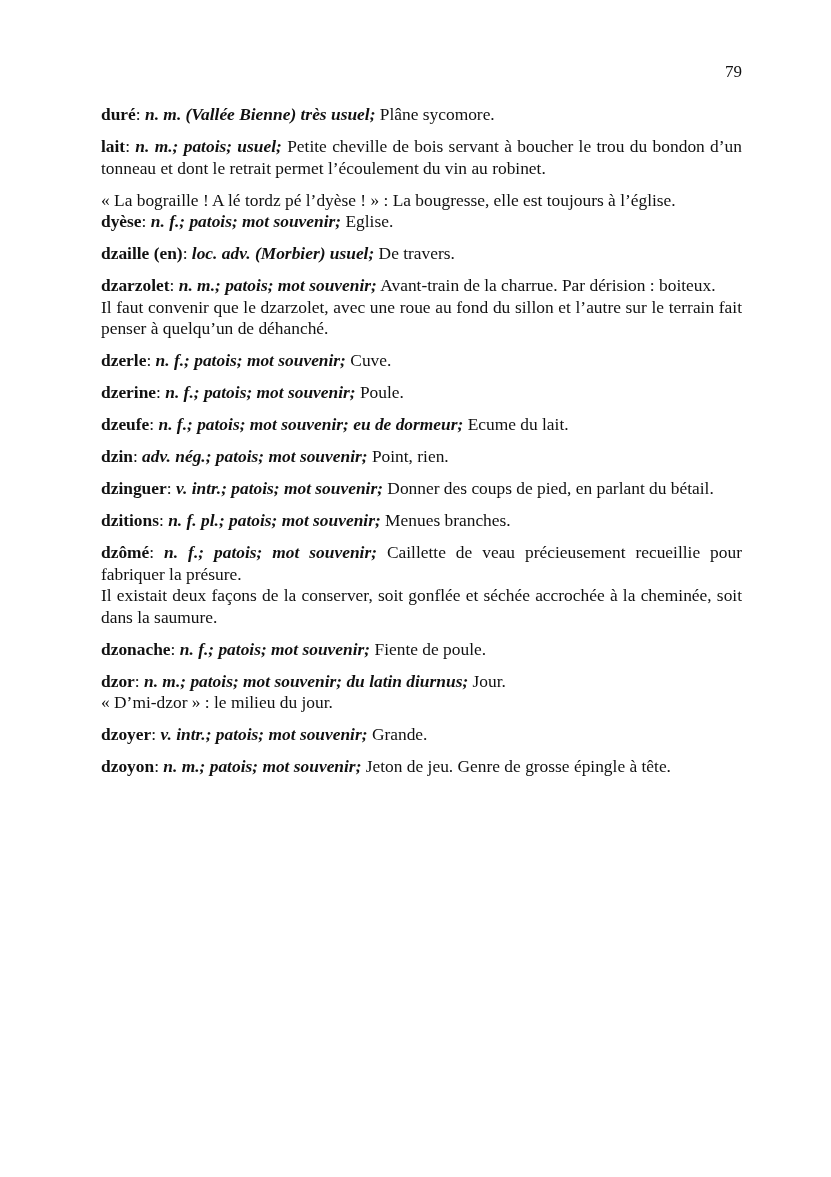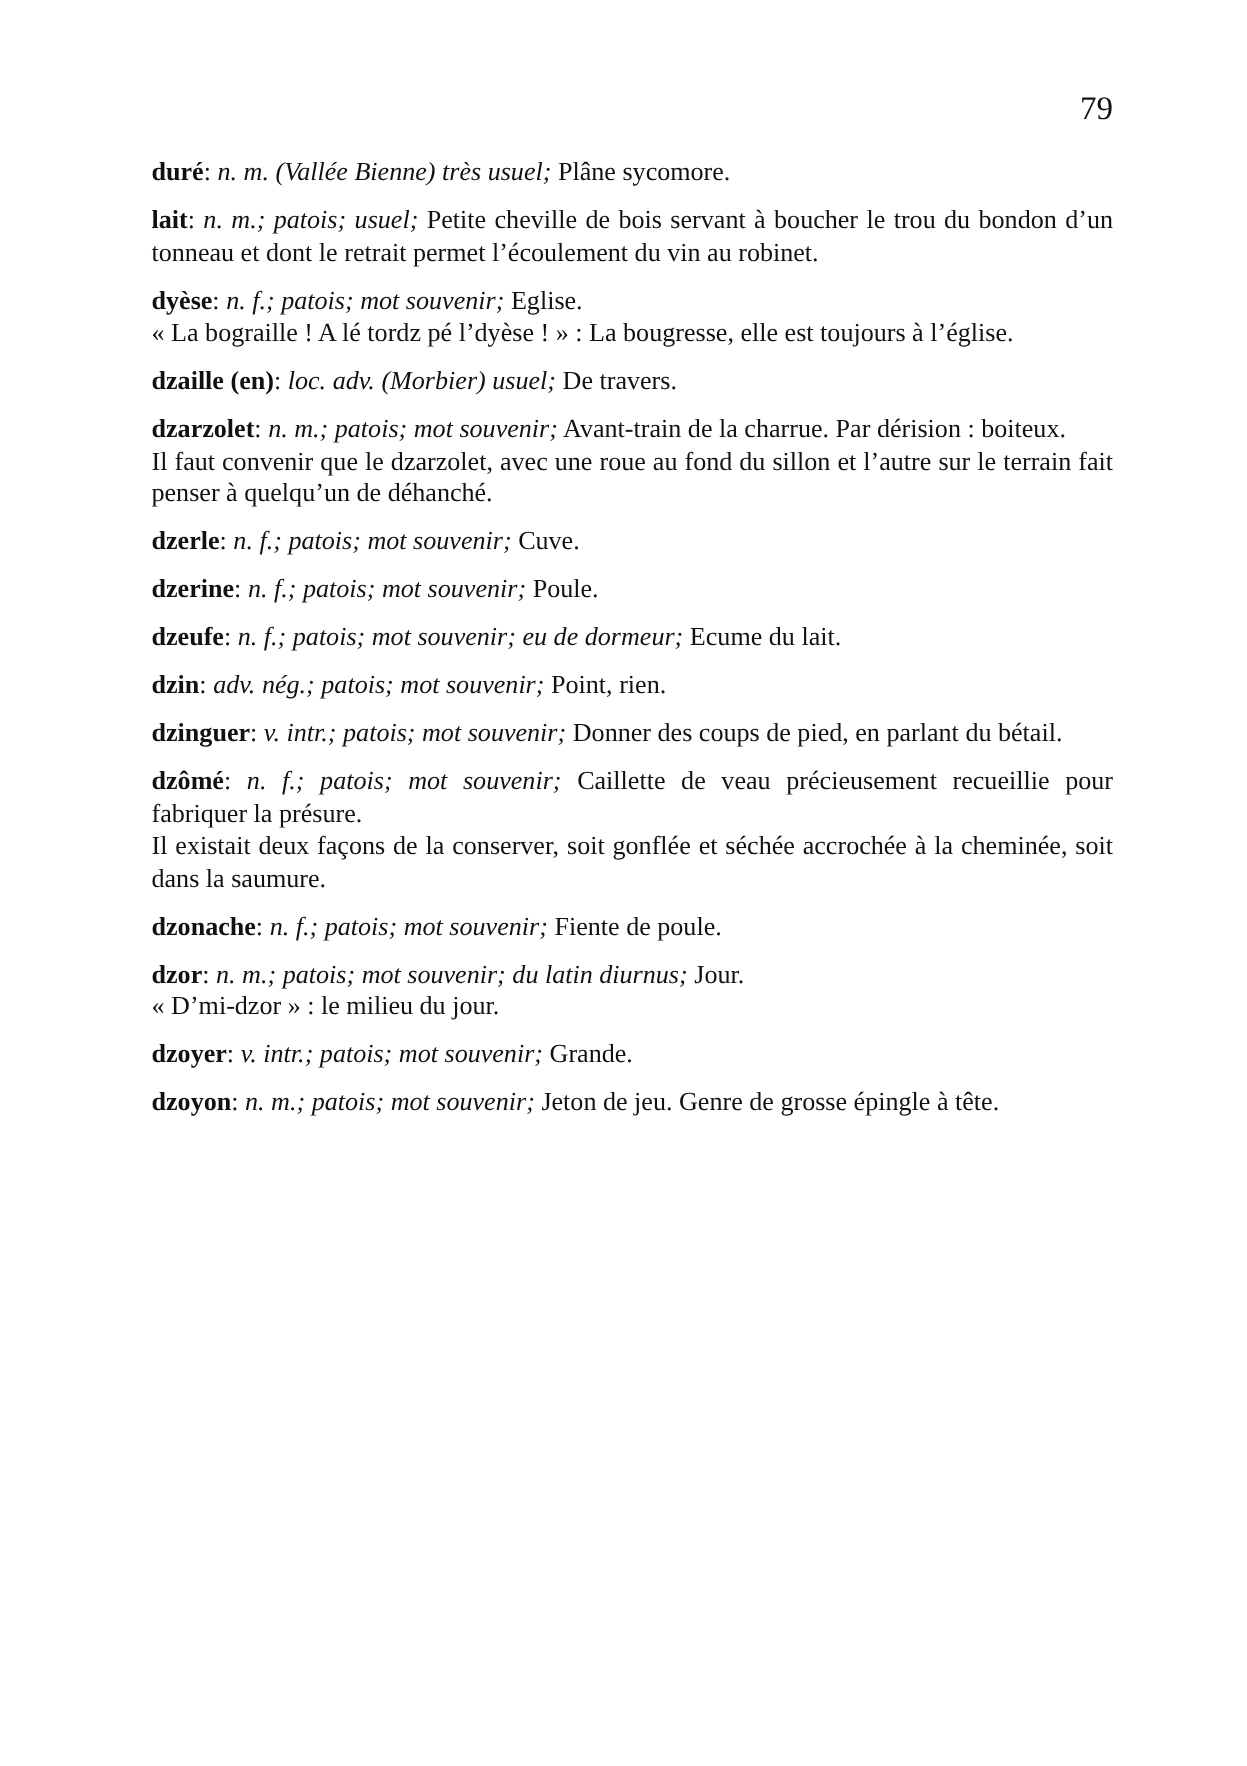--- a/index.html
+++ b/index.html
@@ -3,48 +3,48 @@
   <meta charset="utf-8">
   <style>
     html, body { margin: 0; padding: 0; background: #ffffff; }
     body {
       width: 831px; height: 1177px; position: relative; overflow: hidden;
       font-family: "Liberation Serif", "DejaVu Serif", serif;
       color: #111111;
     }
     .page-number {
       position: absolute; top: 62px; right: 89px;
-      font-size: 22px; line-height: 20px;
+      font-size: 17px; line-height: 20px;
     }
     .entries {
       position: absolute; top: 104px; left: 101px; width: 641px;
       font-size: 17.4px; line-height: 21.5px;
     }
     .entry { margin: 0 0 10.5px 0; text-align: justify; }
     .entry p { margin: 0; text-align: justify; }
     .hw { font-weight: bold; }
-    .gram { font-style: italic; }
+    .gram { font-style: italic; font-weight: bold; }
   </style>
 </head>
 <body>
 
 <div class="page-number">79</div>
 
 <div class="entries">
   <div class="entry">
     <p><span class="hw">duré</span><span>: </span><span class="gram">n. m. (Vallée Bienne) très usuel;</span> <span>Plâne sycomore.</span></p>
   </div>
 
   <div class="entry">
     <p><span class="hw">lait</span><span>: </span><span class="gram">n. m.; patois; usuel;</span> <span>Petite cheville de bois servant à boucher le trou du bondon d’un tonneau et dont le retrait permet l’écoulement du vin au robinet.</span></p>
   </div>
 
   <div class="entry">
+    <p>« La bograille ! A lé tordz pé l’dyèse ! » : La bougresse, elle est toujours à l’église.</p>
     <p><span class="hw">dyèse</span><span>: </span><span class="gram">n. f.; patois; mot souvenir;</span> <span>Eglise.</span></p>
-    <p>« La bograille ! A lé tordz pé l’dyèse ! » : La bougresse, elle est toujours à l’église.</p>
   </div>
 
   <div class="entry">
     <p><span class="hw">dzaille (en)</span><span>: </span><span class="gram">loc. adv. (Morbier) usuel;</span> <span>De travers.</span></p>
   </div>
 
   <div class="entry">
     <p><span class="hw">dzarzolet</span><span>: </span><span class="gram">n. m.; patois; mot souvenir;</span> <span>Avant-train de la charrue. Par dérision : boiteux.</span></p>
     <p>Il faut convenir que le dzarzolet, avec une roue au fond du sillon et l’autre sur le terrain fait penser à quelqu’un de déhanché.</p>
   </div>
@@ -62,20 +62,23 @@
   </div>
 
   <div class="entry">
     <p><span class="hw">dzin</span><span>: </span><span class="gram">adv. nég.; patois; mot souvenir;</span> <span>Point, rien.</span></p>
   </div>
 
   <div class="entry">
     <p><span class="hw">dzinguer</span><span>: </span><span class="gram">v. intr.; patois; mot souvenir;</span> <span>Donner des coups de pied, en parlant du bétail.</span></p>
   </div>
 
+  <div class="entry">
+    <p><span class="hw">dzitions</span><span>: </span><span class="gram">n. f. pl.; patois; mot souvenir;</span> <span>Menues branches.</span></p>
+  </div>
 
   <div class="entry">
     <p><span class="hw">dzômé</span><span>: </span><span class="gram">n. f.; patois; mot souvenir;</span> <span>Caillette de veau précieusement recueillie pour fabriquer la présure.</span></p>
     <p>Il existait deux façons de la conserver, soit gonflée et séchée accrochée à la cheminée, soit dans la saumure.</p>
   </div>
 
   <div class="entry">
     <p><span class="hw">dzonache</span><span>: </span><span class="gram">n. f.; patois; mot souvenir;</span> <span>Fiente de poule.</span></p>
   </div>
 

